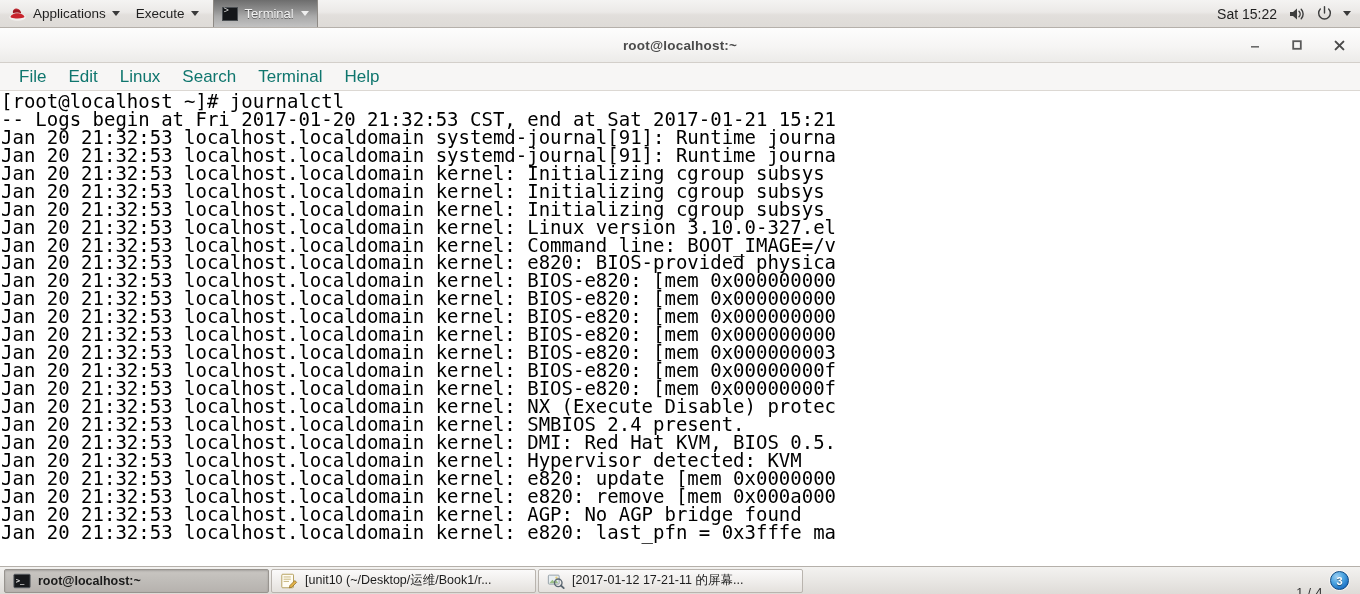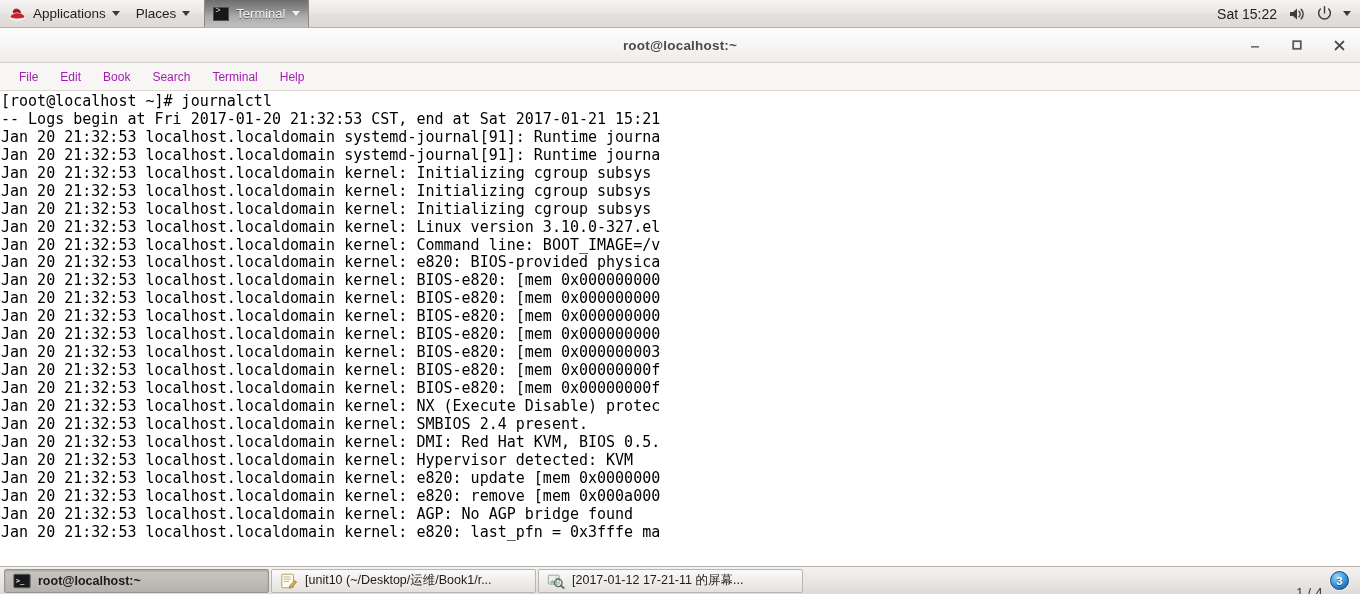--- a/index.html
+++ b/index.html
@@ -93,33 +93,33 @@
   #menubar {
     height: 28px; flex: none;
     background: #f7f6f5;
     border-bottom: 1px solid #dcd8d3;
     display: flex; align-items: center;
     padding-left: 8px;
   }
   .menu-item {
     padding: 0 11px; height: 27px;
     display: flex; align-items: center;
-    font-size: 12px; color: #a21caf;
+    font-size: 17px; color: #0f766e;
     cursor: default;
   }
 
   #terminal-body {
     flex: 1;
     background: #ffffff;
     overflow: hidden;
     padding: 2px 0 0 1px;
   }
   #term-lines {
     font-family: "DejaVu Sans Mono", "Liberation Mono", monospace;
-    font-size: 15px;
+    font-size: 19px;
     line-height: 17.95px;
     color: #000000;
     white-space: pre;
   }
   .tline { height: 17.95px; }
   .tline b { font-weight: normal; }
 
   
   #taskbar {
     position: absolute; left: 0; top: 566px;
@@ -179,21 +179,21 @@
         <path d="M3.2 16.2c.4-2.2 3.8-4.6 8.6-4.6 4.4 0 8.2 1.9 8.9 4.2.2.7-.5 1.3-1.6 1.6-2 .5-4.5.8-7.1.8-2.9 0-5.6-.3-7.6-.9-.9-.3-1.3-.7-1.2-1.1z" fill="#c8232c"></path>
         <path d="M6.4 11.6c-.5-1.4-.3-2.8.5-3.9.9-1.2 2.4-1.8 4-1.7 2.6.2 4.6 1.9 5.4 4.1.2.6.3 1.2.2 1.7-1.4-.6-3.2-1-5.1-1-1.9 0-3.7.3-5 .8z" fill="#a01821"></path>
         <path d="M7.3 7.2c.8-1 2.1-1.5 3.5-1.4 1.5.1 2.8.8 3.7 1.9-1.1-.5-2.4-.8-3.7-.8-1.3 0-2.5.1-3.5.3z" fill="#e0464f" opacity=".65"></path>
       </svg>
     </span>
     <span class="ml">Applications</span>
     <span class="caret-dn"></span>
   </div>
 
   <div class="panel-menu">
-    <span class="ml">Places</span>
+    <span class="ml">Execute</span>
     <span class="caret-dn"></span>
   </div>
 
   <div id="panel-window-terminal">
     <span class="term-icon-sm"></span>
     <span>Terminal</span>
     <span class="caret-dn" style="border-top-color:#efefef"></span>
   </div>
 
   <div class="spacer"></div>
@@ -240,21 +240,21 @@
           <line x1="2.6" y1="2.6" x2="10.4" y2="10.4" stroke="#4a4a4a" stroke-width="2" stroke-linecap="round"></line>
           <line x1="10.4" y1="2.6" x2="2.6" y2="10.4" stroke="#4a4a4a" stroke-width="2" stroke-linecap="round"></line>
         </svg>
       </div>
     </div>
   </div>
 
   <div id="menubar">
     <div class="menu-item">File</div>
     <div class="menu-item">Edit</div>
-    <div class="menu-item">Book</div>
+    <div class="menu-item">Linux</div>
     <div class="menu-item">Search</div>
     <div class="menu-item">Terminal</div>
     <div class="menu-item">Help</div>
   </div>
 
   <div id="terminal-body">
     <div id="term-lines"><div class="tline">[root@localhost ~]# journalctl</div><div class="tline">-- Logs begin at Fri 2017-01-20 21:32:53 CST, end at Sat 2017-01-21 15:21</div><div class="tline">Jan 20 21:32:53 localhost.localdomain systemd-journal[91]: Runtime journa</div><div class="tline">Jan 20 21:32:53 localhost.localdomain systemd-journal[91]: Runtime journa</div><div class="tline">Jan 20 21:32:53 localhost.localdomain kernel: Initializing cgroup subsys</div><div class="tline">Jan 20 21:32:53 localhost.localdomain kernel: Initializing cgroup subsys</div><div class="tline">Jan 20 21:32:53 localhost.localdomain kernel: Initializing cgroup subsys</div><div class="tline">Jan 20 21:32:53 localhost.localdomain kernel: <b>Linux version 3.10.0-327.el</b></div><div class="tline">Jan 20 21:32:53 localhost.localdomain kernel: Command line: BOOT_IMAGE=/v</div><div class="tline">Jan 20 21:32:53 localhost.localdomain kernel: e820: BIOS-provided physica</div><div class="tline">Jan 20 21:32:53 localhost.localdomain kernel: BIOS-e820: [mem 0x000000000</div><div class="tline">Jan 20 21:32:53 localhost.localdomain kernel: BIOS-e820: [mem 0x000000000</div><div class="tline">Jan 20 21:32:53 localhost.localdomain kernel: BIOS-e820: [mem 0x000000000</div><div class="tline">Jan 20 21:32:53 localhost.localdomain kernel: BIOS-e820: [mem 0x000000000</div><div class="tline">Jan 20 21:32:53 localhost.localdomain kernel: BIOS-e820: [mem 0x000000003</div><div class="tline">Jan 20 21:32:53 localhost.localdomain kernel: BIOS-e820: [mem 0x00000000f</div><div class="tline">Jan 20 21:32:53 localhost.localdomain kernel: BIOS-e820: [mem 0x00000000f</div><div class="tline">Jan 20 21:32:53 localhost.localdomain kernel: NX (Execute Disable) protec</div><div class="tline">Jan 20 21:32:53 localhost.localdomain kernel: SMBIOS 2.4 present.</div><div class="tline">Jan 20 21:32:53 localhost.localdomain kernel: DMI: Red Hat KVM, BIOS 0.5.</div><div class="tline">Jan 20 21:32:53 localhost.localdomain kernel: Hypervisor detected: KVM</div><div class="tline">Jan 20 21:32:53 localhost.localdomain kernel: e820: update [mem 0x0000000</div><div class="tline">Jan 20 21:32:53 localhost.localdomain kernel: e820: remove [mem 0x000a000</div><div class="tline">Jan 20 21:32:53 localhost.localdomain kernel: AGP: No AGP bridge found</div><div class="tline">Jan 20 21:32:53 localhost.localdomain kernel: e820: last_pfn = 0x3fffe ma</div></div>
   </div>
 </div>
 

